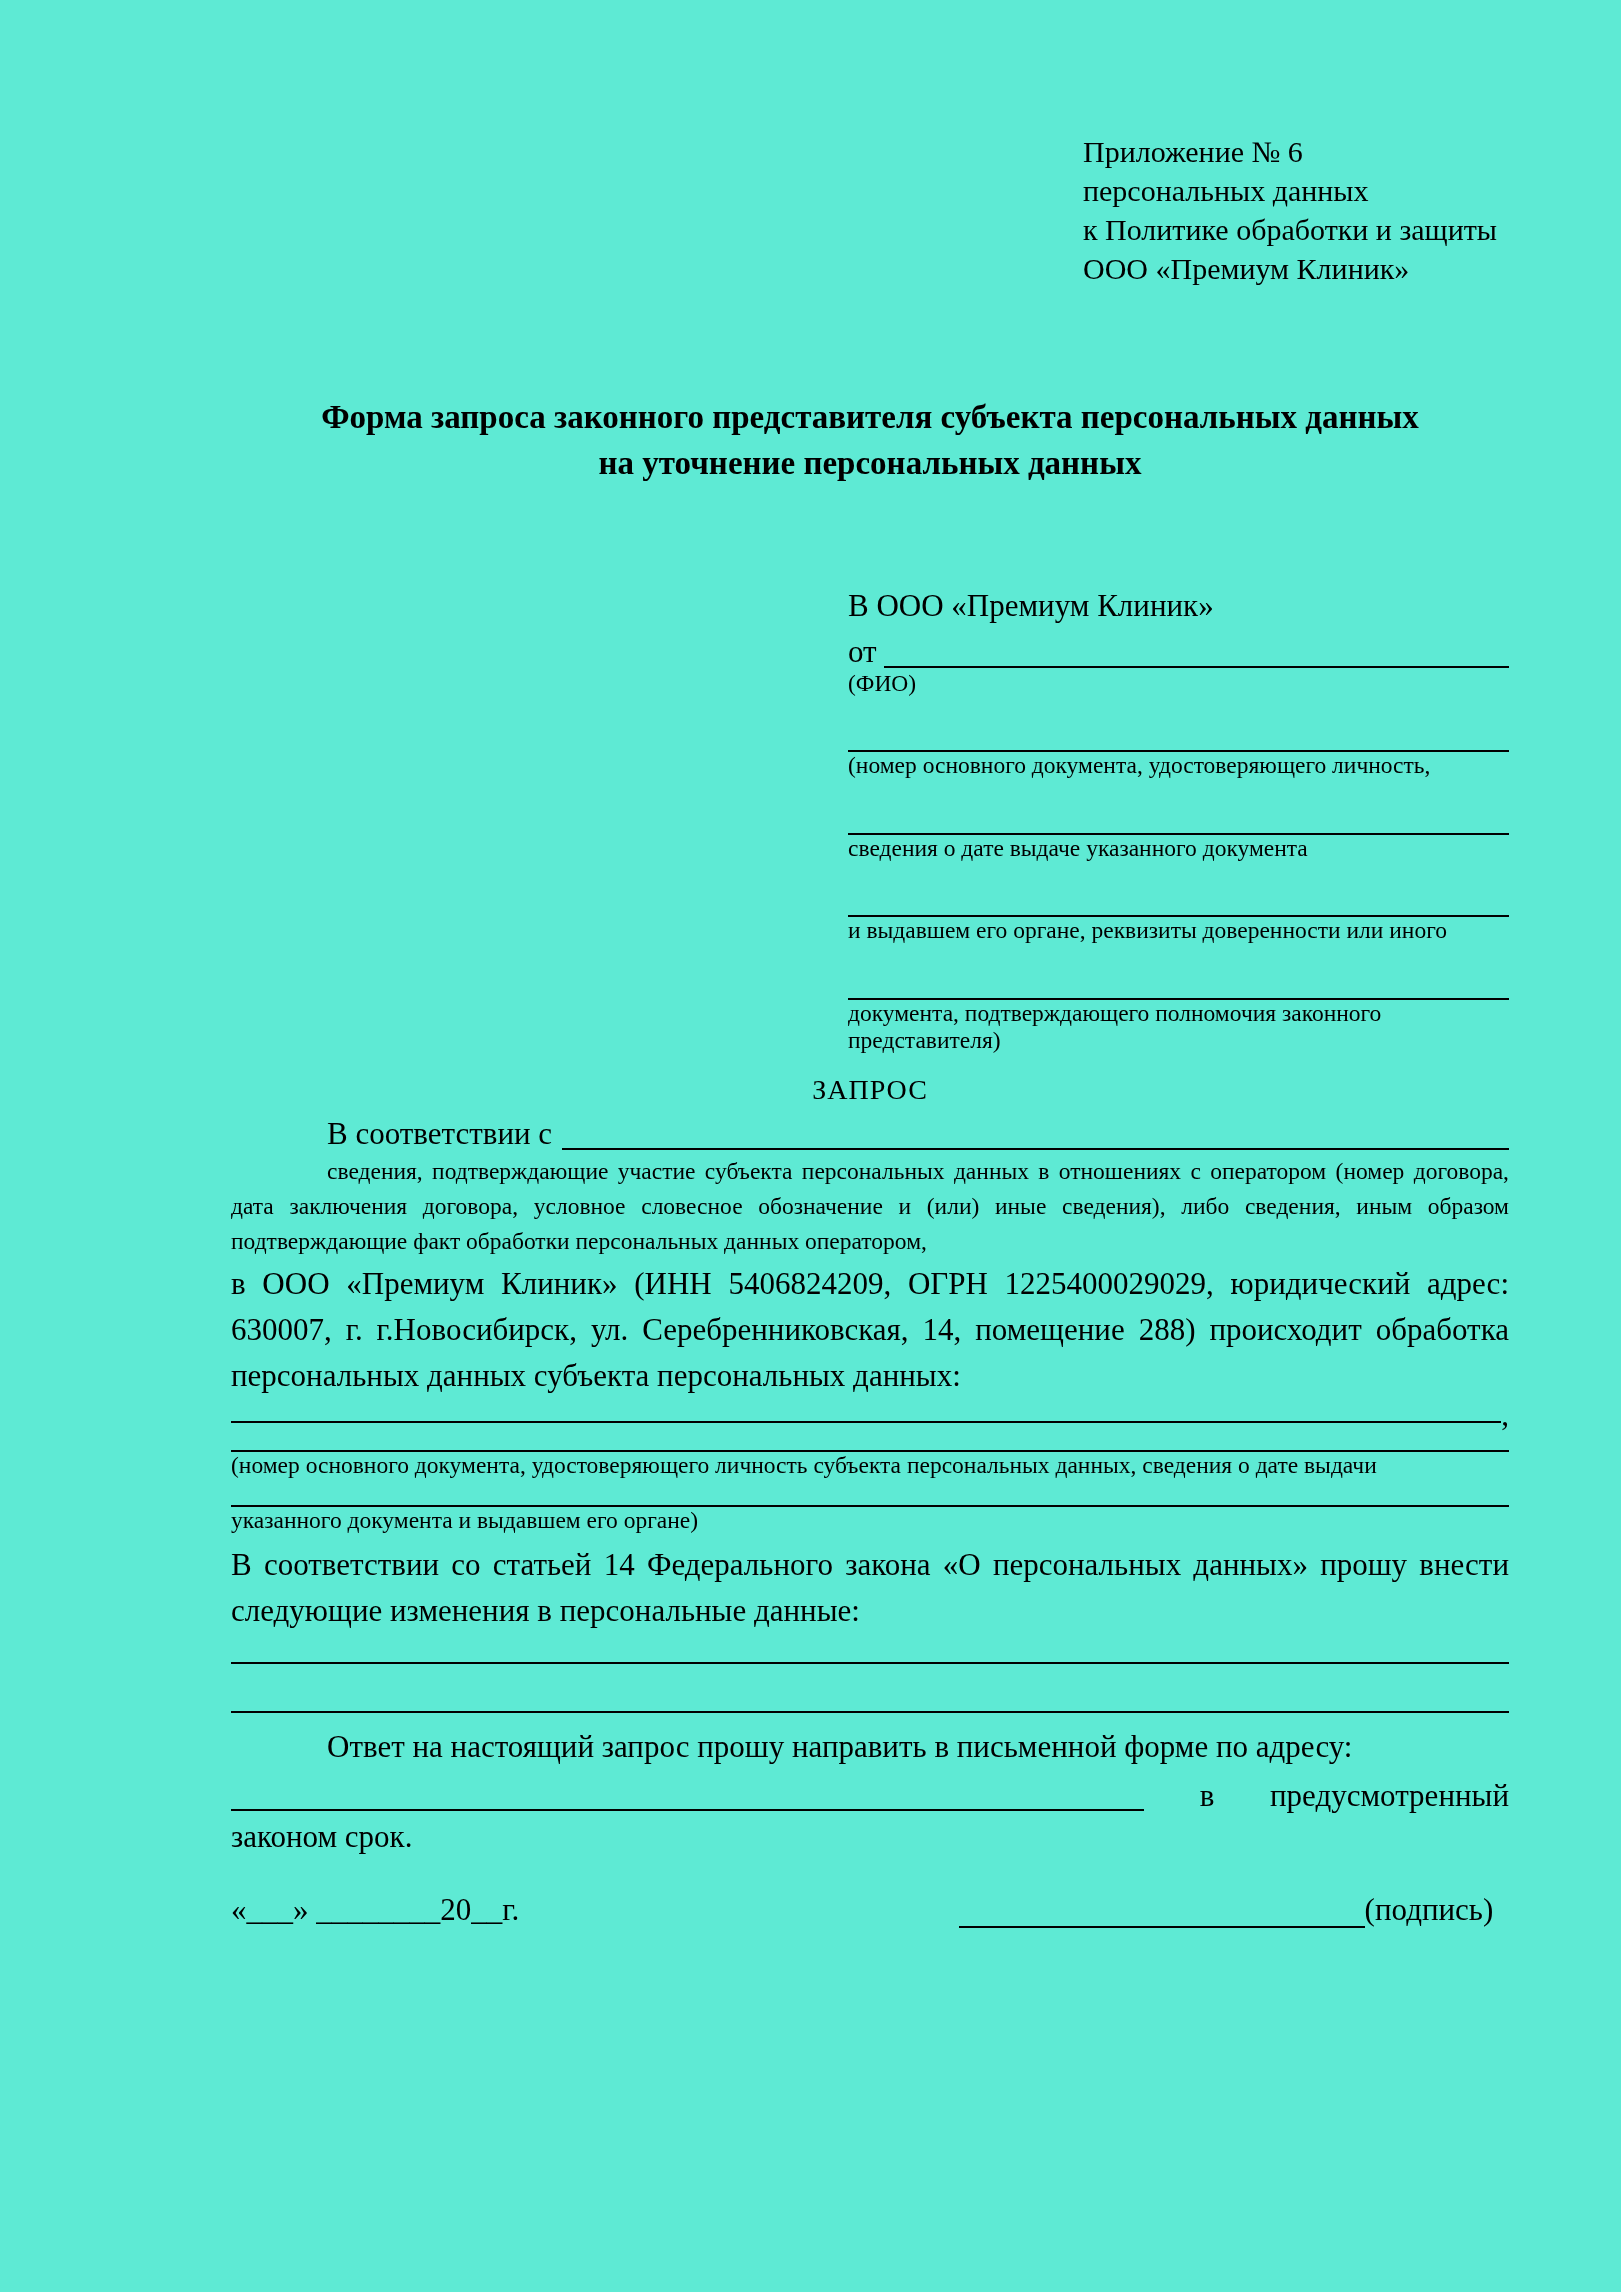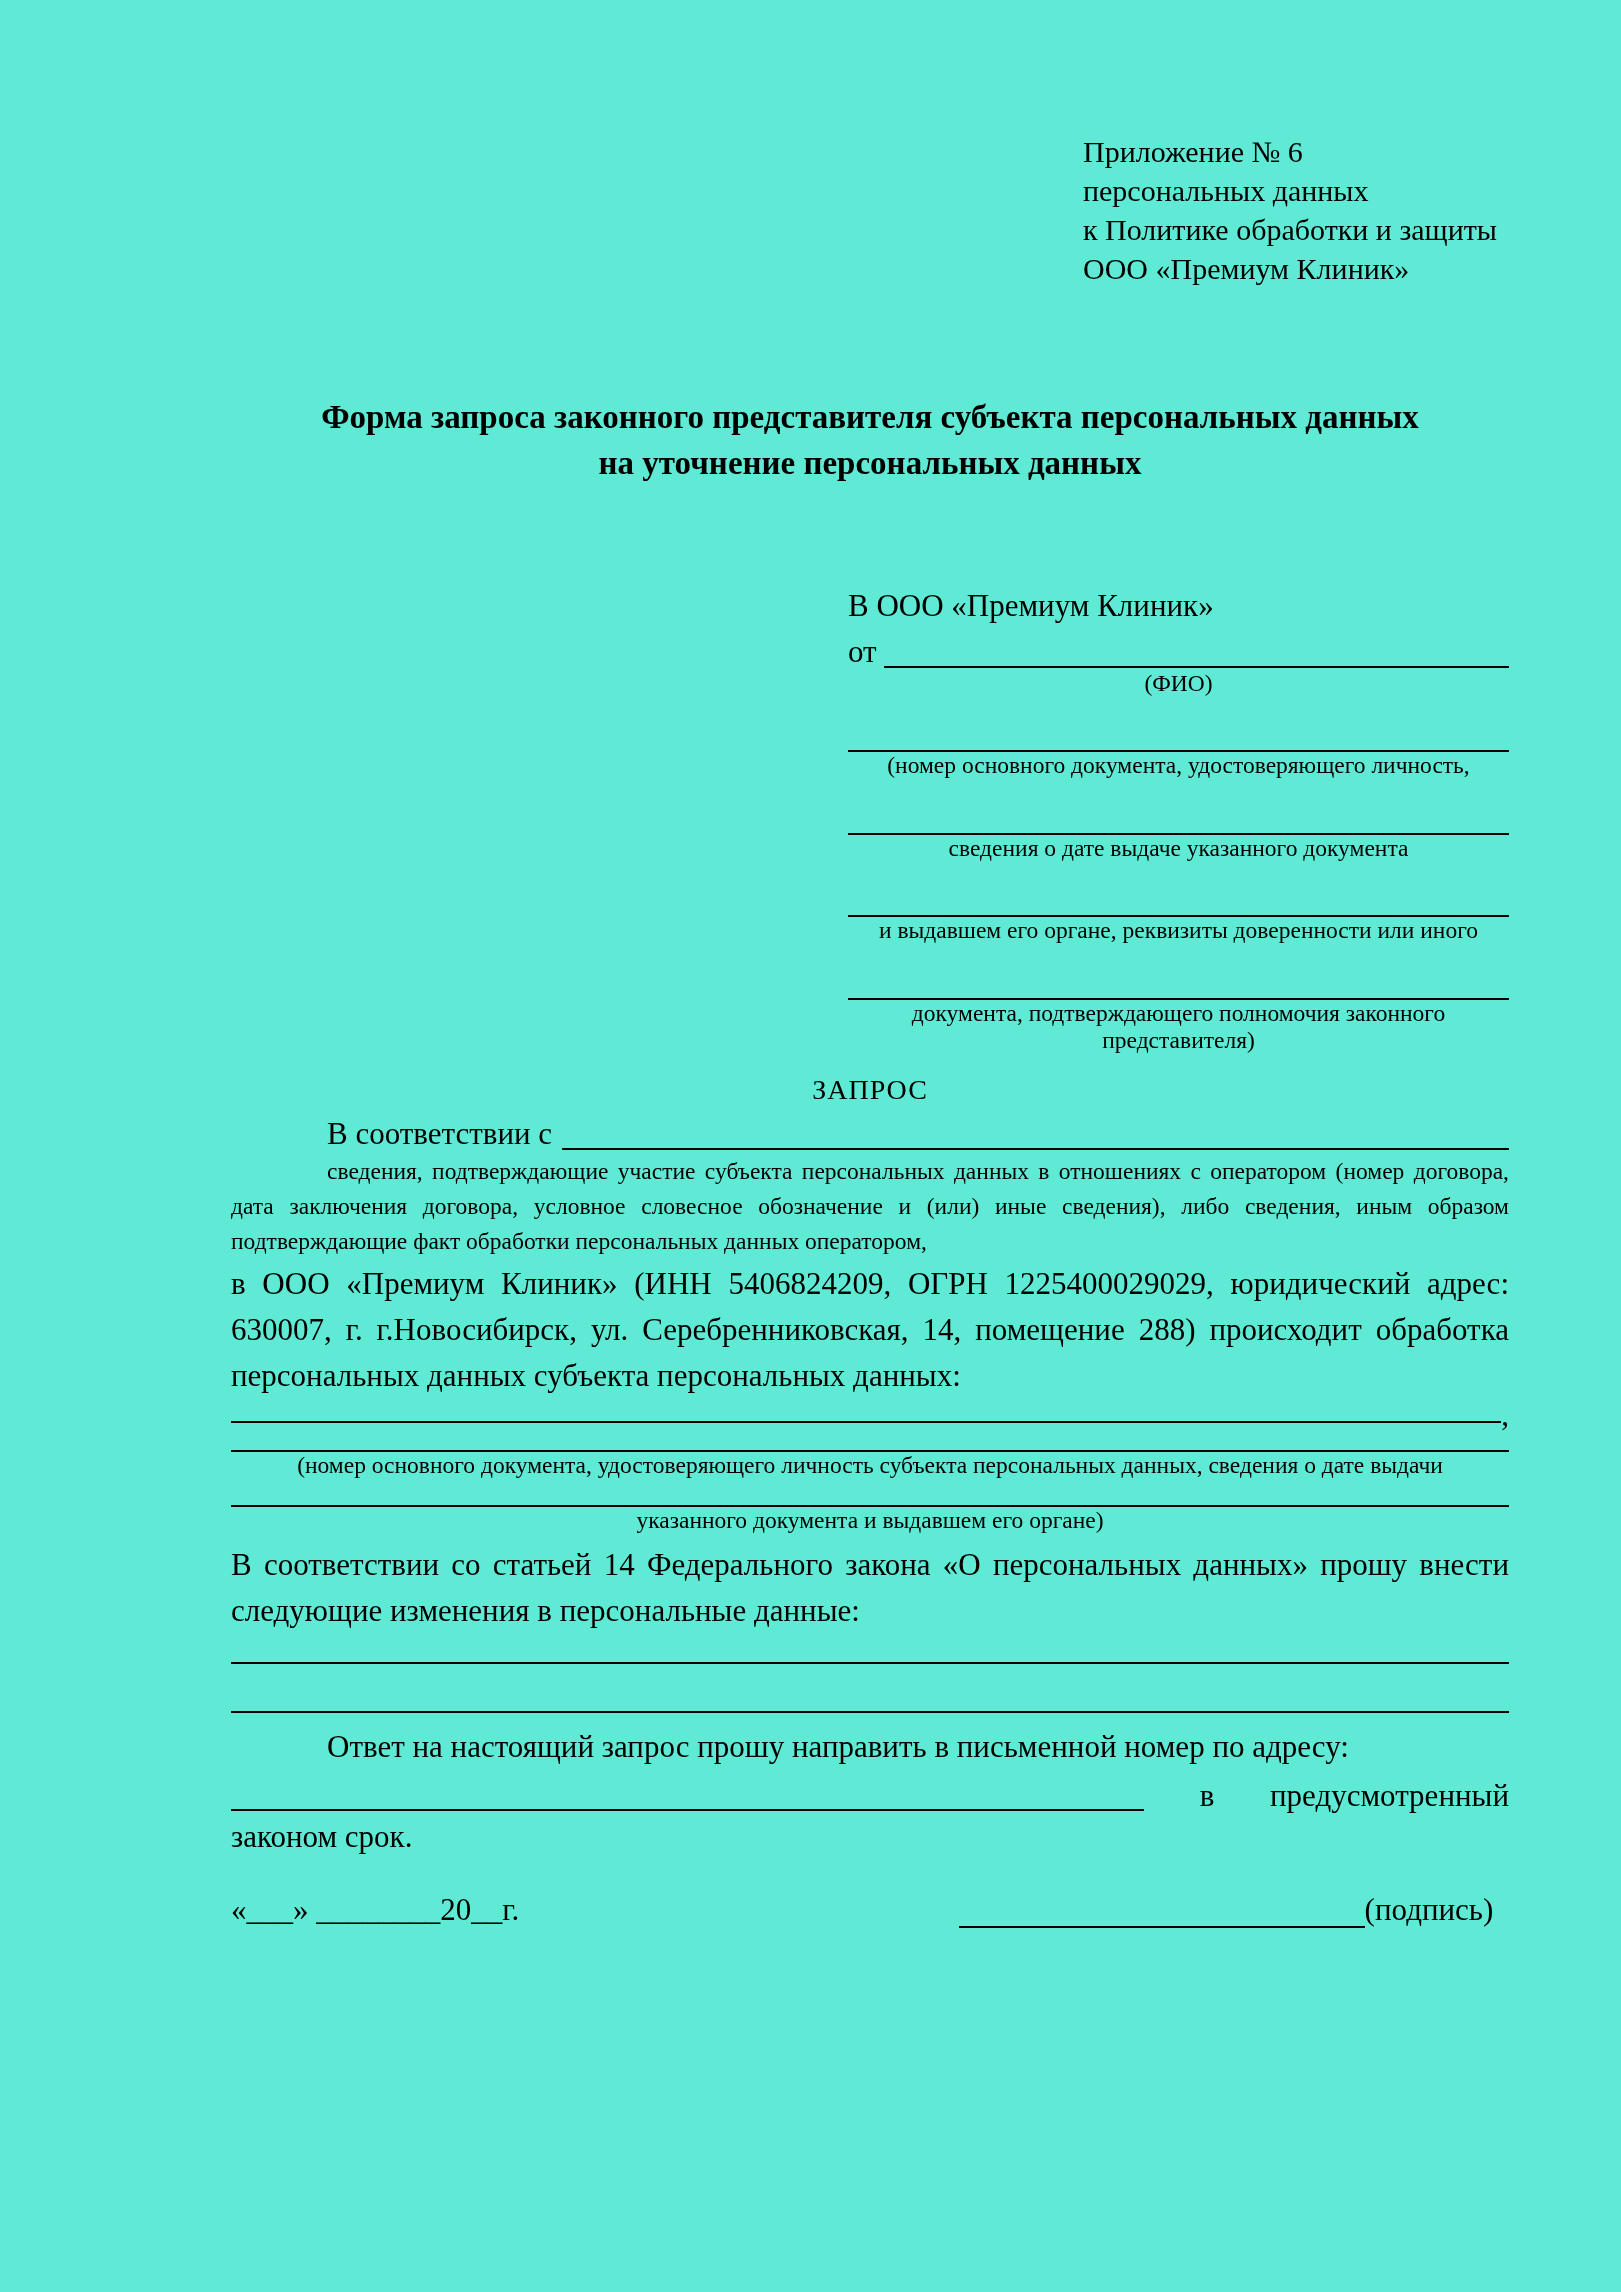--- a/index.html
+++ b/index.html
@@ -58,21 +58,21 @@
     border-bottom: 2.9px solid #000000;
   }
   .from-row .rule {
     flex: 1;
     margin-left: 7.8px;
     margin-bottom: 2px;
   }
   .caption {
     font-size: 23.5px;
     line-height: 27.4px;
-    text-align: center;
+    text-align: left;
   }
   .addressee .blank-rule {
     margin-top: 53px;
   }
   
   .request-heading {
     margin-top: 13.7px;
     font-size: 28px;
     line-height: 43px;
     text-align: center;
@@ -219,21 +219,21 @@
     <div class="caption">(номер основного документа, удостоверяющего личность субъекта персональных данных, сведения о дате выдачи</div>
 
     <div class="rule subject-rule"></div>
     <div class="caption">указанного документа и выдавшем его органе)</div>
 
     <div class="body-par amendment-par">В соответствии со статьей 14 Федерального закона «О персональных данных» прошу внести следующие изменения в персональные данные:</div>
 
     <div class="rule wide-rule-a"></div>
     <div class="rule wide-rule-b"></div>
 
-    <div class="reply-first">Ответ на настоящий запрос прошу направить в письменной номер по адресу:</div>
+    <div class="reply-first">Ответ на настоящий запрос прошу направить в письменной форме по адресу:</div>
     <div class="reply-row">
       <div class="rule"></div>
       <span>в</span>
       <span>предусмотренный</span>
     </div>
     <div class="reply-last">законом срок.</div>
 
     <div class="footer-row">
       <span>«___» ________20__г.</span>
       <span class="signature-group">

